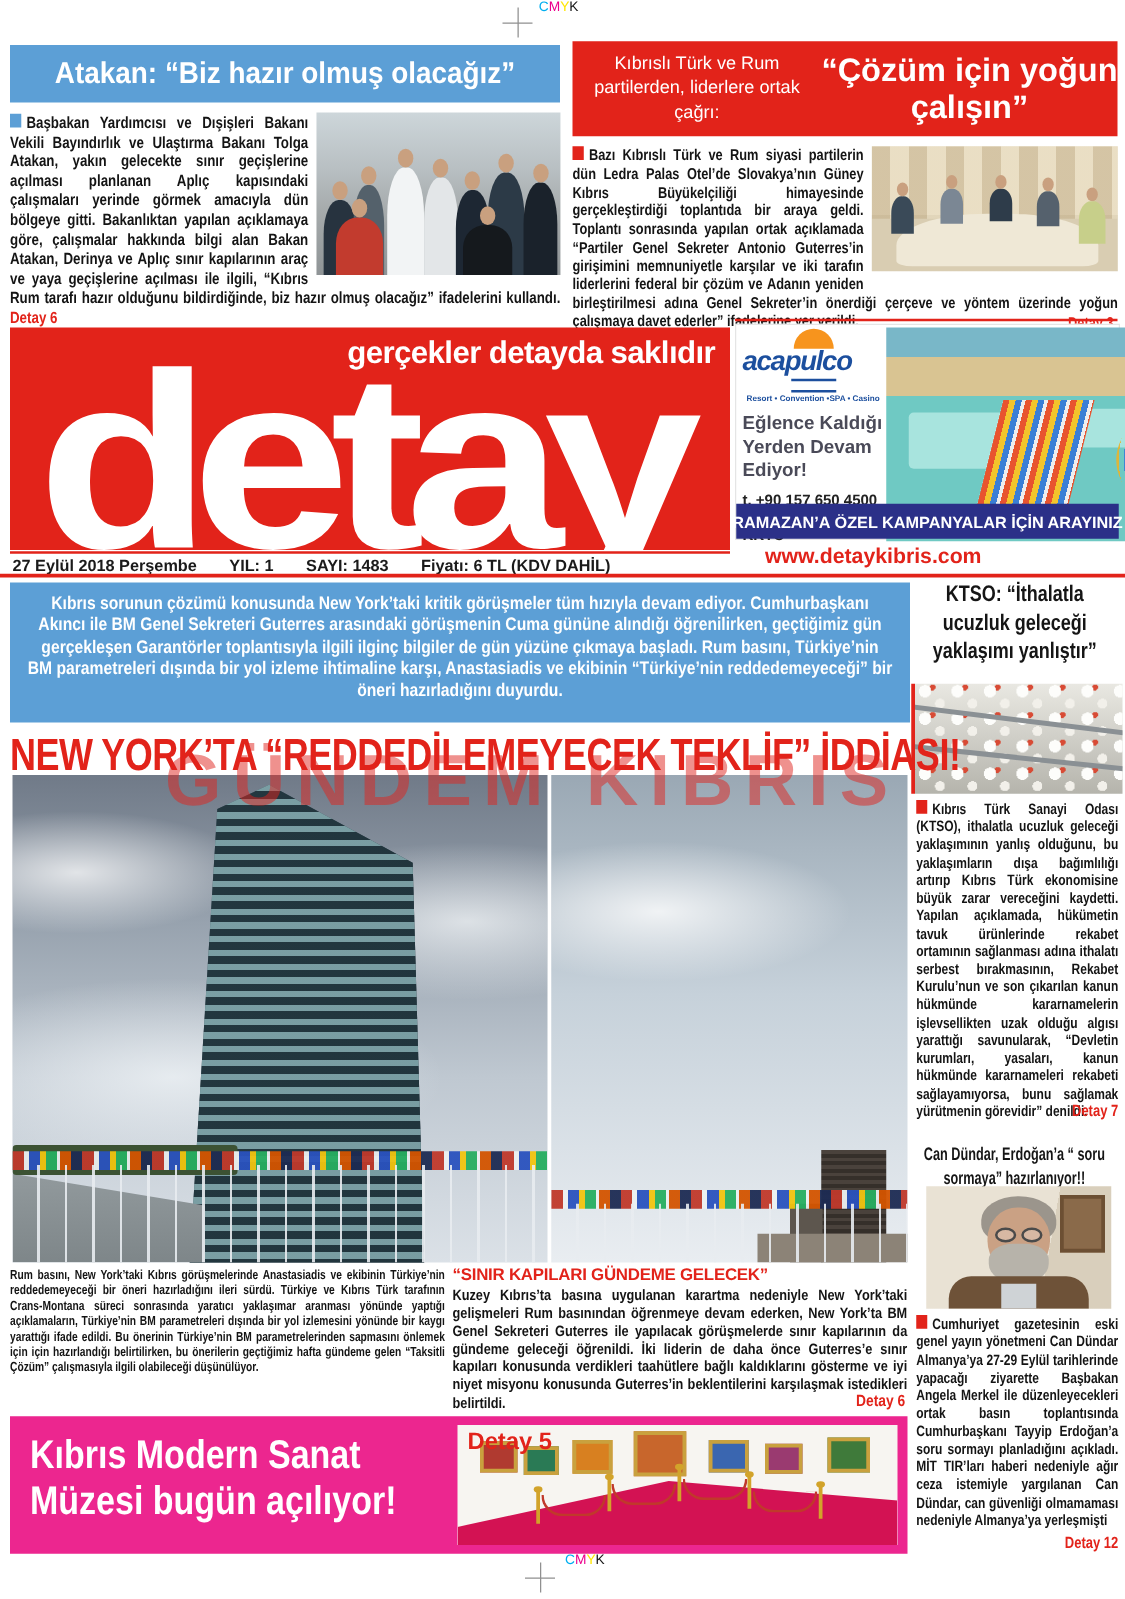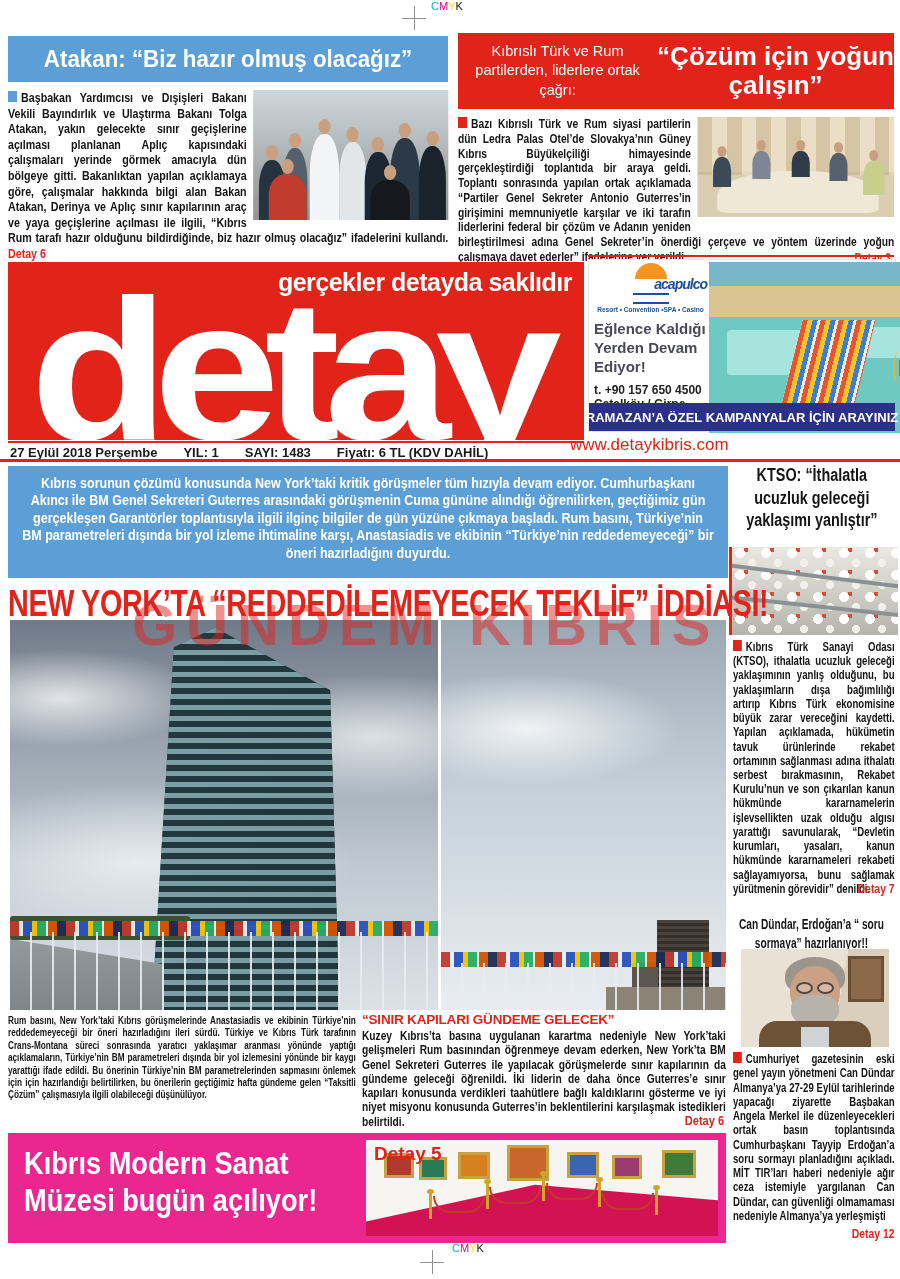--- a/index.html
+++ b/index.html
@@ -51,30 +51,30 @@
     letter-spacing:-14px;line-height:1;transform:scaleX(1.14);transform-origin:left bottom}
   #rule-under-mast{left:8px;top:441px;width:576px;height:2px;background:var(--red)}
   #dateline{left:10px;top:445px;display:flex;gap:26px;font-size:13px;font-weight:bold;color:#1a1a1a}
   #rule-full{left:0;top:459px;width:900px;height:3px;background:var(--red)}
 
   
   #rule-ad-top{left:588px;top:255px;width:306px;height:2px;background:var(--red)}
   #ad{left:588px;top:259px;width:306px;height:171px;background:#fff;border:1px solid #e5e5e5}
   #ad .logo-col{position:absolute;left:5px;top:3px;width:113px}
   #ad .sun{width:32px;height:16px;background:#F7941D;border-radius:16px 16px 0 0;margin:0 auto}
-  #ad .brand{color:#1C4F9E;font-size:14px;font-weight:bold;font-style:italic;text-align:right;letter-spacing:-1px;margin-top:-3px}
+  #ad .brand{color:#1C4F9E;font-size:22px;font-weight:bold;font-style:italic;text-align:left;letter-spacing:-1px;margin-top:-3px}
   #ad .waves{width:36px;height:7px;margin:1px auto 0;border-top:2px solid #1C4F9E;border-bottom:2px solid #1C4F9E}
   #ad .subtitle{font-size:6.5px;color:#1C4F9E;text-align:center;font-weight:bold;margin-top:2px;white-space:nowrap}
   #ad .slogan{font-size:15px;color:#4A4A58;font-weight:bold;line-height:1.25;margin-top:7px}
   #ad .phone{font-size:12px;font-weight:bold;margin-top:7px;color:#222}
   #ad .addr{font-size:12px;font-weight:bold;color:#222}
   #ad .photo{position:absolute;left:120px;top:2px;right:2px;bottom:30px;overflow:hidden}
   #ad .navybar{position:absolute;left:0;right:0;bottom:0;height:28px;background:var(--navy);color:#fff;
     font-weight:bold;font-size:13px;display:flex;align-items:center;justify-content:center;white-space:nowrap}
-  #website{left:570px;top:435px;font-size:17px;font-weight:normal;color:var(--red)}
+  #website{left:612px;top:435px;font-size:17px;font-weight:bold;color:var(--red)}
 
   
   #leadbox{left:8px;top:466px;width:720px;height:112px;background:var(--blue)}
   #leadbox .txt{position:absolute;left:14px;top:9px;width:800px;transform:scaleX(.865);transform-origin:left top;
     color:#fff;font-weight:bold;font-size:14.5px;line-height:1.2;text-align:center}
 
   
   #main-head{left:8px;top:583px;font-size:36px;font-weight:bold;color:var(--red);white-space:nowrap;
     letter-spacing:-.5px;transform:scaleX(.8);transform-origin:left top;z-index:4}
   #watermark{left:132px;top:591px;font-size:58px;font-weight:bold;color:rgba(223,36,30,.5);

